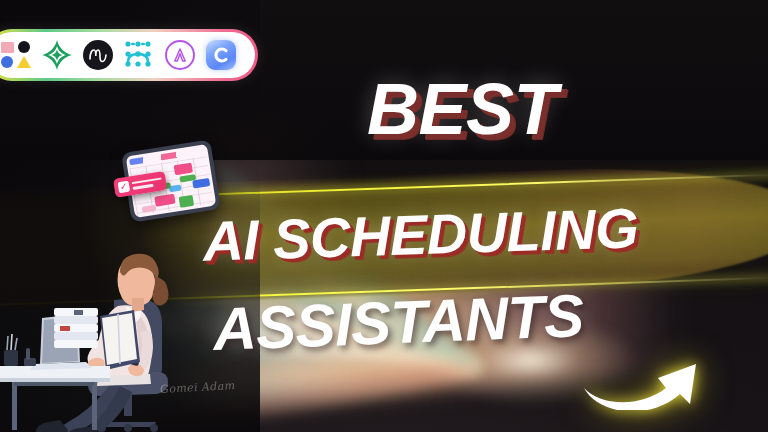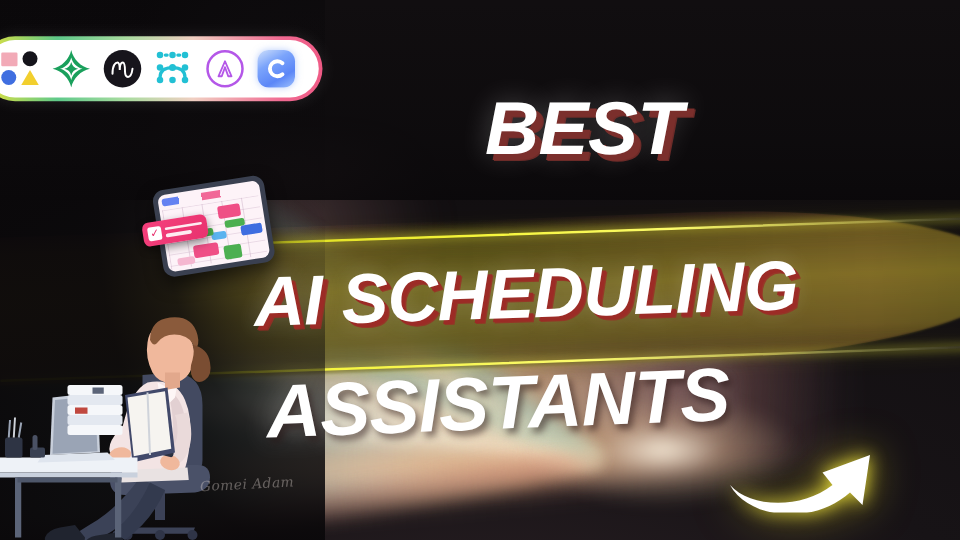--- a/index.html
+++ b/index.html
@@ -160,21 +160,21 @@
     box-shadow:0 0 6px rgba(120,160,250,.5);
   }
 
   
   .head{
     position:absolute;color:#fff;font-weight:900;font-style:italic;
     letter-spacing:-.5px;white-space:nowrap;line-height:1;
     font-family:"Liberation Sans", sans-serif;
   }
   #title-best{
-    left:388px;top:73px;font-size:60px;
+    left:367px;top:73px;font-size:72px;
     text-shadow:
       5px 5px 0 #7b2f2c,
       6px 6px 0 rgba(123,47,44,.85),
       0 0 22px rgba(255,255,255,.28);
   }
   #title-ai-scheduling{
     left:203px;top:207px;font-size:56px;transform:rotate(-1.8deg);
     text-shadow:
       3px 3px 0 #9c2b26,
       4px 4px 0 rgba(156,43,38,.8),

